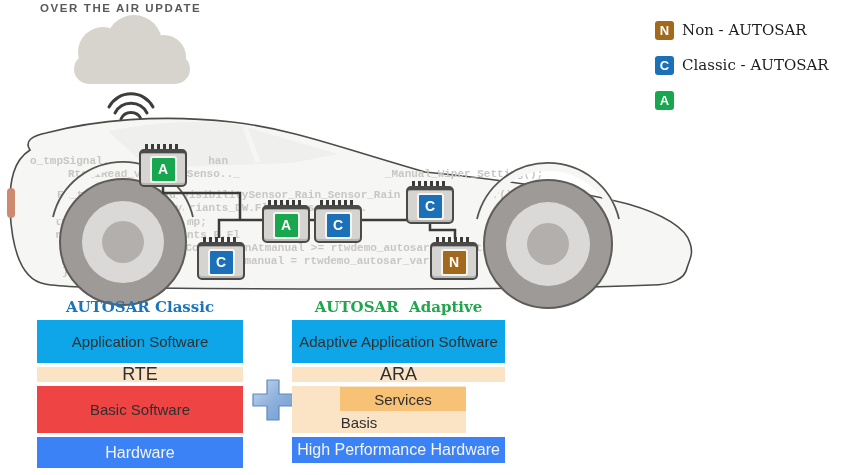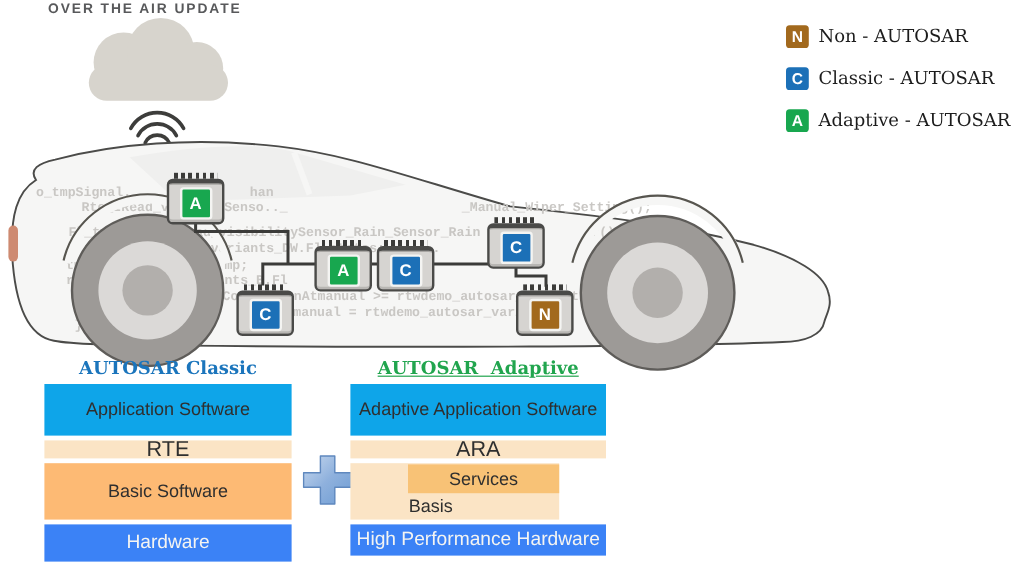--- a/index.html
+++ b/index.html
@@ -33,25 +33,25 @@
   .legend{left:655px;top:20px;}
   .legend-row{display:flex;align-items:center;margin-bottom:15px;height:20px;}
   .legend-chip{width:19px;height:19px;border-radius:3px;color:#fff;text-align:center;
     font-weight:bold;font-size:13px;line-height:19px;margin-right:8px;flex:0 0 auto;}
   .legend-label{font-family:"DejaVu Serif",serif;font-size:15px;color:#1c1c1c;white-space:pre;text-align:right;}
 
   
   .stack-title{position:absolute;font-family:"DejaVu Serif",serif;font-weight:bold;
     font-size:15px;text-align:center;white-space:pre;}
   .title-classic{color:#1b75bc;left:37px;top:298px;width:206px;}
-  .title-adaptive{color:#21a54e;left:292px;top:298px;width:213px;text-decoration:underline;}
+  .title-adaptive{color:#21a54e;left:292px;top:298px;width:213px;}
   .layer{position:absolute;display:flex;align-items:center;justify-content:center;
     font-size:15px;color:#2f2f2f;}
   .bg-orange{background:#0ea5e9;}
-  .bg-lorange{background:#fdba74;}
+  .bg-lorange{background:#ef4444;}
   .bg-cream{background:#fbe4c5;}
   .bg-gray{background:#3b82f6;color:#f4f4f2;font-size:16px;}
   .small-label{font-size:18px;}
   .services{position:absolute;left:48px;right:0;top:1px;height:24px;background:#f8c276;
     display:flex;align-items:center;justify-content:center;font-size:15px;color:#2f2f2f;}
   .basis-label{position:absolute;left:0;right:40px;top:26px;height:21px;
     display:flex;align-items:center;justify-content:center;font-size:15px;color:#2f2f2f;}
 </style>
 </head>
 <body>
@@ -168,21 +168,20 @@
     <div class="legend-row">
       <span class="legend-chip chip-non">N</span>
       <span class="legend-label">Non - AUTOSAR</span>
     </div>
     <div class="legend-row">
       <span class="legend-chip chip-classic">C</span>
       <span class="legend-label">Classic - AUTOSAR</span>
     </div>
     <div class="legend-row">
       <span class="legend-chip chip-adaptive">A</span>
-      <span class="legend-label">Adaptive - AUTOSAR</span>
     </div>
   </div>
 
   <div class="stack-title title-classic">AUTOSAR Classic</div>
   <div class="layer bg-orange" style="left:37px;top:320px;width:206px;height:43px">Application Software</div>
   <div class="layer bg-cream small-label" style="left:37px;top:367px;width:206px;height:15px">RTE</div>
   <div class="layer bg-lorange" style="left:37px;top:386px;width:206px;height:47px">Basic Software</div>
   <div class="layer bg-gray" style="left:37px;top:437px;width:206px;height:31px">Hardware</div>
 
   <svg class="abs" style="left:252px;top:379px" width="42" height="42" viewBox="0 0 42 42">

